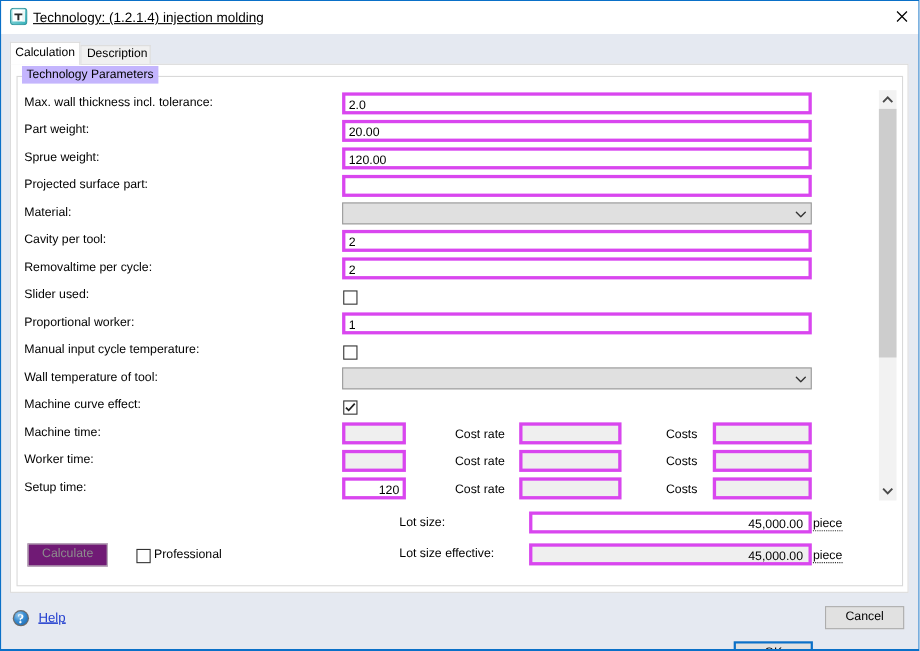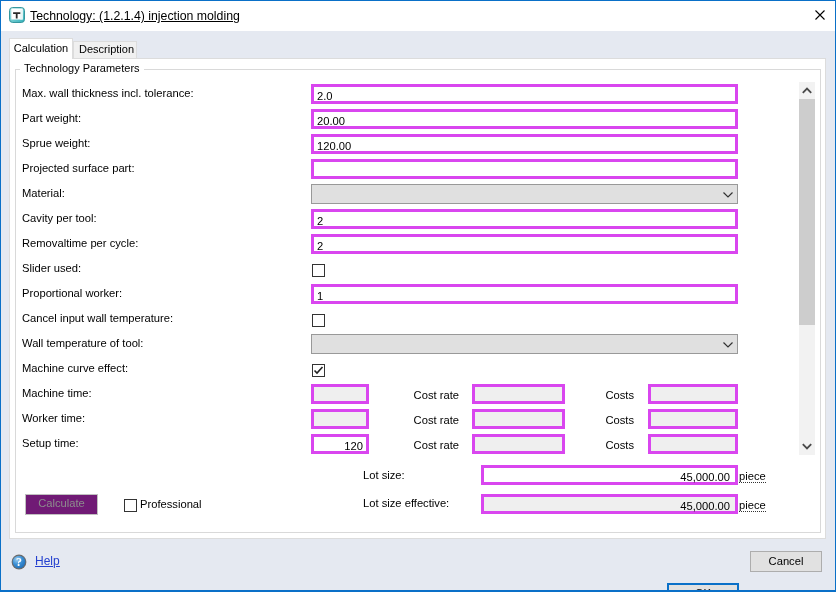--- a/index.html
+++ b/index.html
@@ -10,21 +10,21 @@
 .titlebar { position:absolute; left:0; top:0; width:835px; height:31px; background:#fff; }
 .title { position:absolute; left:30px; top:9px; font-size:12.3px;text-decoration:underline; }
 .close { position:absolute; left:809px; top:4px; width:22px; height:22px; }
 .bodybg { position:absolute; left:0; top:31px; width:835px; height:559px; background:#e5e9f1; }
 
 .page { position:absolute; left:9px; top:58px; width:817px; height:481px; background:#fff; border:1px solid #dcdcdc; }
 .tab1 { position:absolute; left:9px; top:38px; width:64px; height:21px; background:#fff; border:1px solid #dcdcdc; border-bottom:none; z-index:3; line-height:19px; text-align:center; font-size:11px; }
 .tab2 { position:absolute; left:73px; top:41px; width:64px; height:17px; background:#f0f0f0; border:1px solid #dcdcdc; border-bottom:none; z-index:2; line-height:15px; text-align:center; text-indent:3px; font-size:11px; }
 
 .group { position:absolute; left:15px; top:69px; width:806px; height:464px; border:1px solid #d9d9d9; }
-.glabel { position:absolute; left:20px; top:60px; height:16px; line-height:16px; background:#ffffff; padding:0 4px; z-index:4; font-size:11px; }
+.glabel { position:absolute; left:20px; top:60px; height:16px; line-height:16px; background:#c4b5fd; padding:0 4px; z-index:4; font-size:11px; }
 
 .lab { position:absolute; left:22px; height:16px; line-height:16px; white-space:nowrap; padding-top:1px; }
 .inp { position:absolute; left:311px; width:427px; height:20px; border:3px solid #d946ef; background:#fff; line-height:16px; padding:1px 3px 0; }
 .dis { background:#efefef; }
 .combo { position:absolute; left:311px; width:427px; height:20px; border:1px solid #999; background:#e0e0e0; }
 .cb { position:absolute; left:312px; width:13px; height:13px; border:1px solid #333; background:#fff; }
 .ra { text-align:right; }
 .small { width:58px; }
 .mid { left:472px; width:93px; }
 .last { left:648px; width:90px; }
@@ -84,21 +84,21 @@
       </svg>
   </div>
   <div class="lab" style="top:209px">Cavity per tool:</div>
   <div class="inp" style="top:209px">2</div>
   <div class="lab" style="top:234px">Removaltime per cycle:</div>
   <div class="inp" style="top:234px">2</div>
   <div class="lab" style="top:259px">Slider used:</div>
   <div class="cb" style="top:264px"></div>
   <div class="lab" style="top:284px">Proportional worker:</div>
   <div class="inp" style="top:284px">1</div>
-  <div class="lab" style="top:309px">Cancel input wall temperature:</div>
+  <div class="lab" style="top:309px">Manual input cycle temperature:</div>
   <div class="cb" style="top:314px"></div>
   <div class="lab" style="top:334px">Wall temperature of tool:</div>
   <div class="combo" style="top:334px">
     <svg style="position:absolute;right:4px;top:7px" width="10" height="6" viewBox="0 0 10 6">
         <path d="M0.5 0.5 L5 5 L9.5 0.5" stroke="#333" stroke-width="1.2" fill="none"></path>
       </svg>
   </div>
   <div class="lab" style="top:359px">Machine curve effect:</div>
   <div class="cb" style="top:364px">
     <svg style="position:absolute;left:0px;top:0px" width="11" height="11" viewBox="0 0 11 11">

